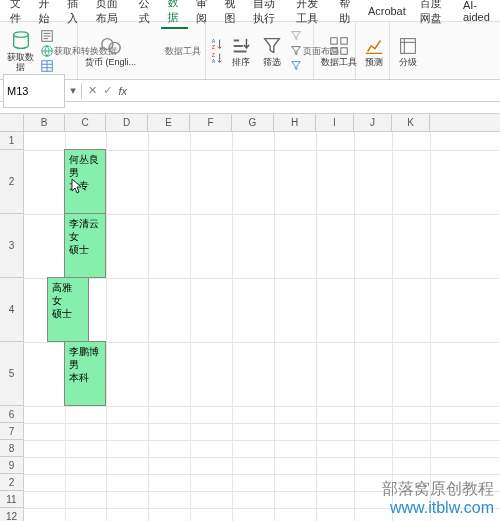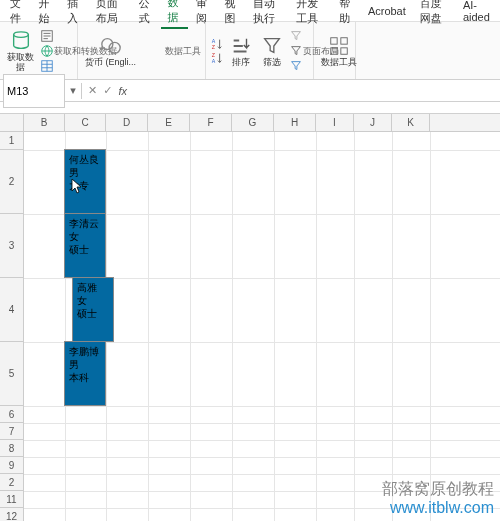--- a/index.html
+++ b/index.html
@@ -33,21 +33,21 @@
   .sheet { position: relative; overflow: hidden; }
   .colhdrs { display: flex; height: 18px; background: #f3f3f3; border-bottom: 1px solid #ccc; }
   .corner { width: 24px; border-right: 1px solid #ccc; background: #f3f3f3; }
   .ch { border-right: 1px solid #ccc; text-align: center; font-size: 10px; color: #555; line-height: 18px; }
   .gridwrap { display: flex; }
   .rowhdrs { width: 24px; background: #f3f3f3; border-right: 1px solid #ccc; }
   .rh { border-bottom: 1px solid #ccc; text-align: center; font-size: 10px; color: #555; display:flex; align-items:center; justify-content:center; }
   .cells { position: relative; flex: 1; }
   .gridline-v { position: absolute; top: 0; bottom: 0; width: 1px; background: #e5e5e5; }
   .gridline-h { position: absolute; left: 0; right: 0; height: 1px; background: #e5e5e5; }
-  .databox { position: absolute; border: 1px solid #888; font-size: 10px; line-height: 1.3; padding: 3px 4px; background: #0369a1; }
+  .databox { position: absolute; border: 1px solid #888; font-size: 10px; line-height: 1.3; padding: 3px 4px; background: #86efac; }
   .databox div { white-space: nowrap; }
   
   .watermark { position: absolute; right: 6px; bottom: 4px; text-align: right; font-size: 16px; line-height: 1.2; pointer-events: none; }
   .wm1 { color: #888; }
   .wm2 { color: #2b8fd0; }
   .cursor-arrow { position:absolute; width:12px; height:16px; pointer-events:none; }
 </style>
 </head>
 <body>
 
@@ -165,21 +165,44 @@
             <rect x="14" y="3" width="7" height="7" fill="none" stroke="#666"></rect>
             <rect x="3" y="14" width="7" height="7" fill="none" stroke="#666"></rect>
             <rect x="14" y="14" width="7" height="7" fill="none" stroke="#666"></rect>
           </svg>
         <span class="rbtn-lbl">数据工具</span>
       </div>
     </div>
     <div class="rgroup-label"></div>
   </div>
 
-
+  <div class="rgroup" style="width:34px">
+    <div class="rgroup-body">
+      <div class="rbtn">
+        <svg class="big-icon" viewBox="0 0 24 24">
+            <path d="M3 20h18M5 18l4-6 4 3 6-9" fill="none" stroke="#c70" stroke-width="1.5"></path>
+          </svg>
+        <span class="rbtn-lbl">预测</span>
+      </div>
+    </div>
+    <div class="rgroup-label"></div>
+  </div>
+
+  <div class="rgroup" style="width:30px;border-right:none">
+    <div class="rgroup-body">
+      <div class="rbtn">
+        <svg class="big-icon" viewBox="0 0 24 24">
+            <rect x="4" y="4" width="16" height="16" fill="none" stroke="#666"></rect>
+            <path d="M8 4v16M4 8h16" stroke="#666"></path>
+          </svg>
+        <span class="rbtn-lbl">分级</span>
+      </div>
+    </div>
+    <div class="rgroup-label"></div>
+  </div>
 </div>
 
 <div class="namebox-row">
   <input class="namebox" value="M13" style="">
   <span class="nb-dd">▾</span>
   <span class="nb-sep"></span>
   <span class="nb-x">✕</span>
   <span class="nb-chk">✓</span>
   <span class="fx">fx</span>
   <input class="formula-input" style="">
@@ -243,21 +266,21 @@
         <div class="databox" style="left: 40px; top: 17px; width: 42px; height: 65px;">
           <div>何丛良</div>
           <div>男</div>
           <div>大专</div>
         </div>
         <div class="databox" style="left: 40px; top: 81px; width: 42px; height: 65px;">
           <div>李清云</div>
           <div>女</div>
           <div>硕士</div>
         </div>
-        <div class="databox" style="left: 48px; top: 145px; width: 42px; height: 65px;">
+        <div class="databox" style="left: 23px; top: 145px; width: 42px; height: 65px;">
           <div>高雅</div>
           <div>女</div>
           <div>硕士</div>
         </div>
         <div class="databox" style="left: 40px; top: 209px; width: 42px; height: 65px;">
           <div>李鹏博</div>
           <div>男</div>
           <div>本科</div>
         </div>
         <div class="cursor-arrow" style="left: 47px; top: 46px;">

